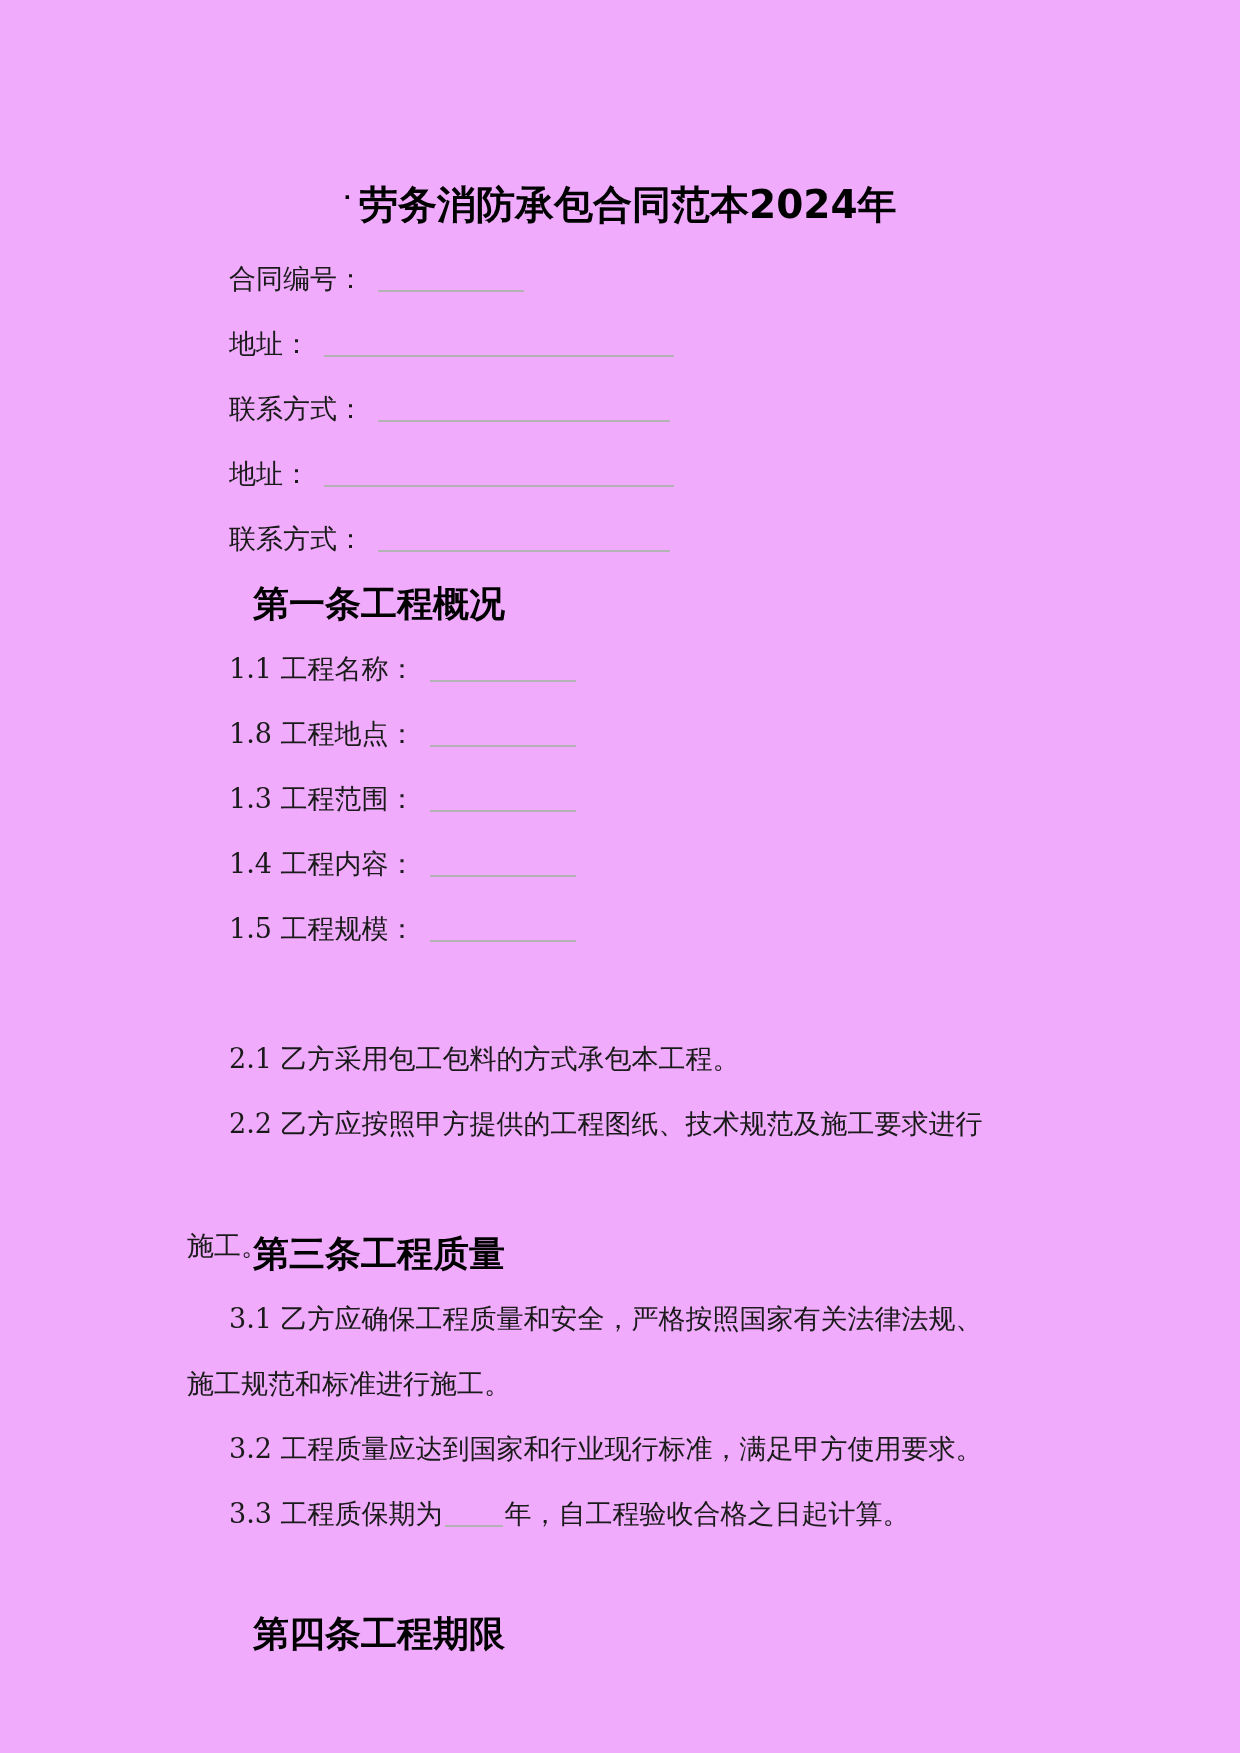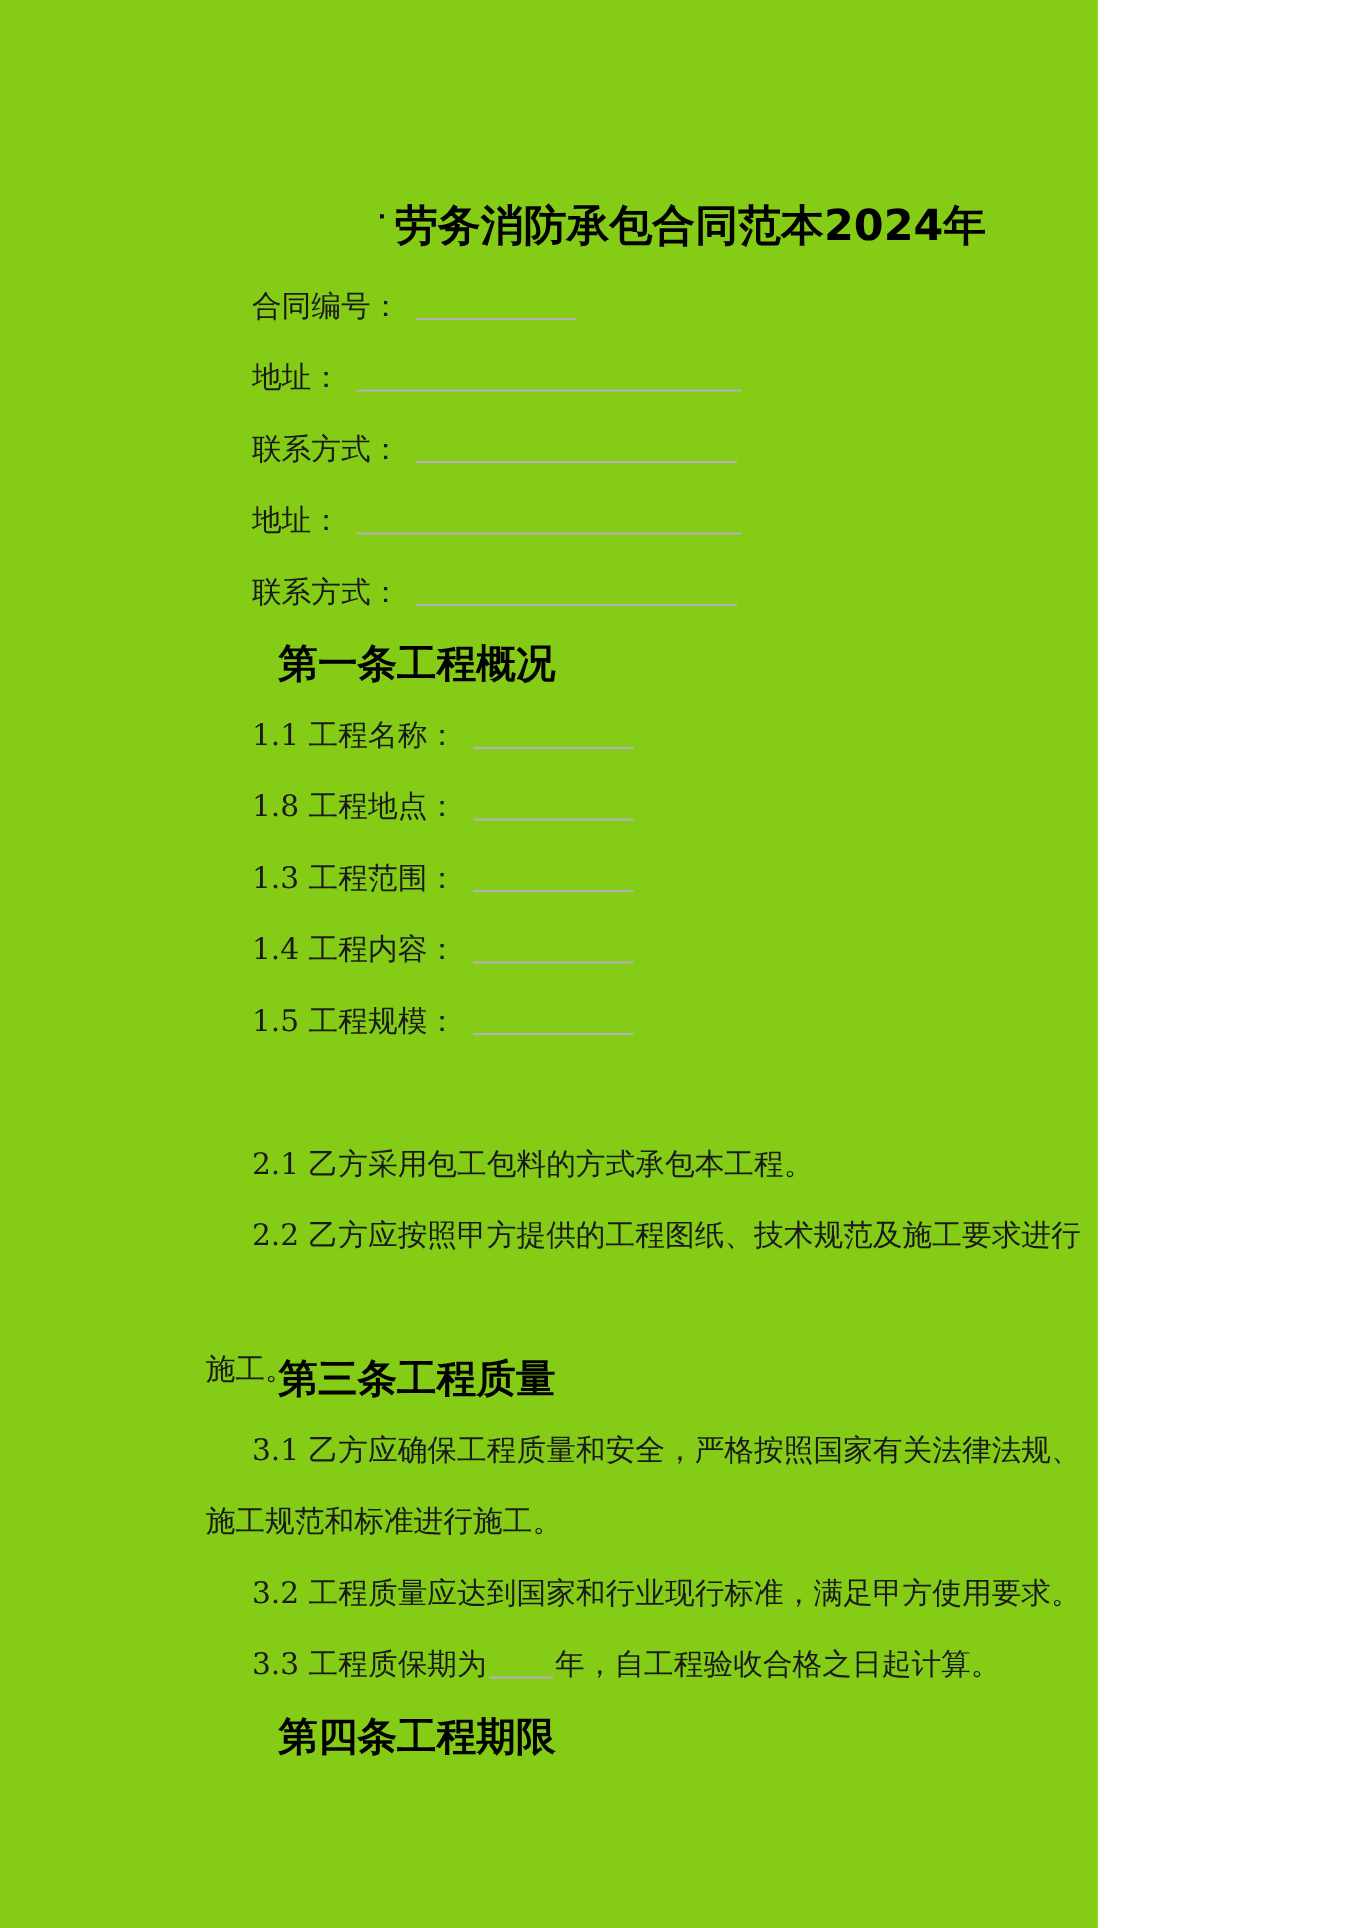--- a/index.html
+++ b/index.html
@@ -11,23 +11,23 @@
       width: 1240px;
       height: 1753px;
       position: relative;
       overflow: hidden;
       font-family: "DejaVu Serif", "Liberation Serif", serif;
       color: #111111;
     }
     .page {
       position: absolute;
       left: 0; top: 0;
-      width: 998px;
+      width: 1240px;
       height: 1753px;
-      background: #84cc16;
+      background: #f0abfc;
     }
     .title {
       position: absolute;
       top: 170px;
       left: 0;
       width: 1240px;
       text-align: center;
       font-family: "DejaVu Sans", "Liberation Sans", sans-serif;
       font-weight: bold;
       font-size: 39px;
@@ -119,15 +119,15 @@
   <div class="line" style="top:1226px;">施工。</div>
 
   <div class="line indent heading" style="top:1234px;">第三条工程质量</div>
   <div class="line indent" style="top:1299px;">3.1 乙方应确保工程质量和安全，严格按照国家有关法律法规、</div>
   <div class="line" style="top:1364px;">施工规范和标准进行施工。</div>
   <div class="line indent" style="top:1429px;">3.2 工程质量应达到国家和行业现行标准，满足甲方使用要求。</div>
   <div class="line indent" style="top:1494px;">
     <span>3.3 工程质保期为</span><span class="blank tiny"></span><span>年，自工程验收合格之日起计算。</span>
   </div>
 
-  <div class="line indent heading" style="top:1559px;font-family:Liberation Serif, serif;">第四条工程期限</div>
+  <div class="line indent heading" style="top:1614px;">第四条工程期限</div>
 
 </div>
 
 </body></html>

